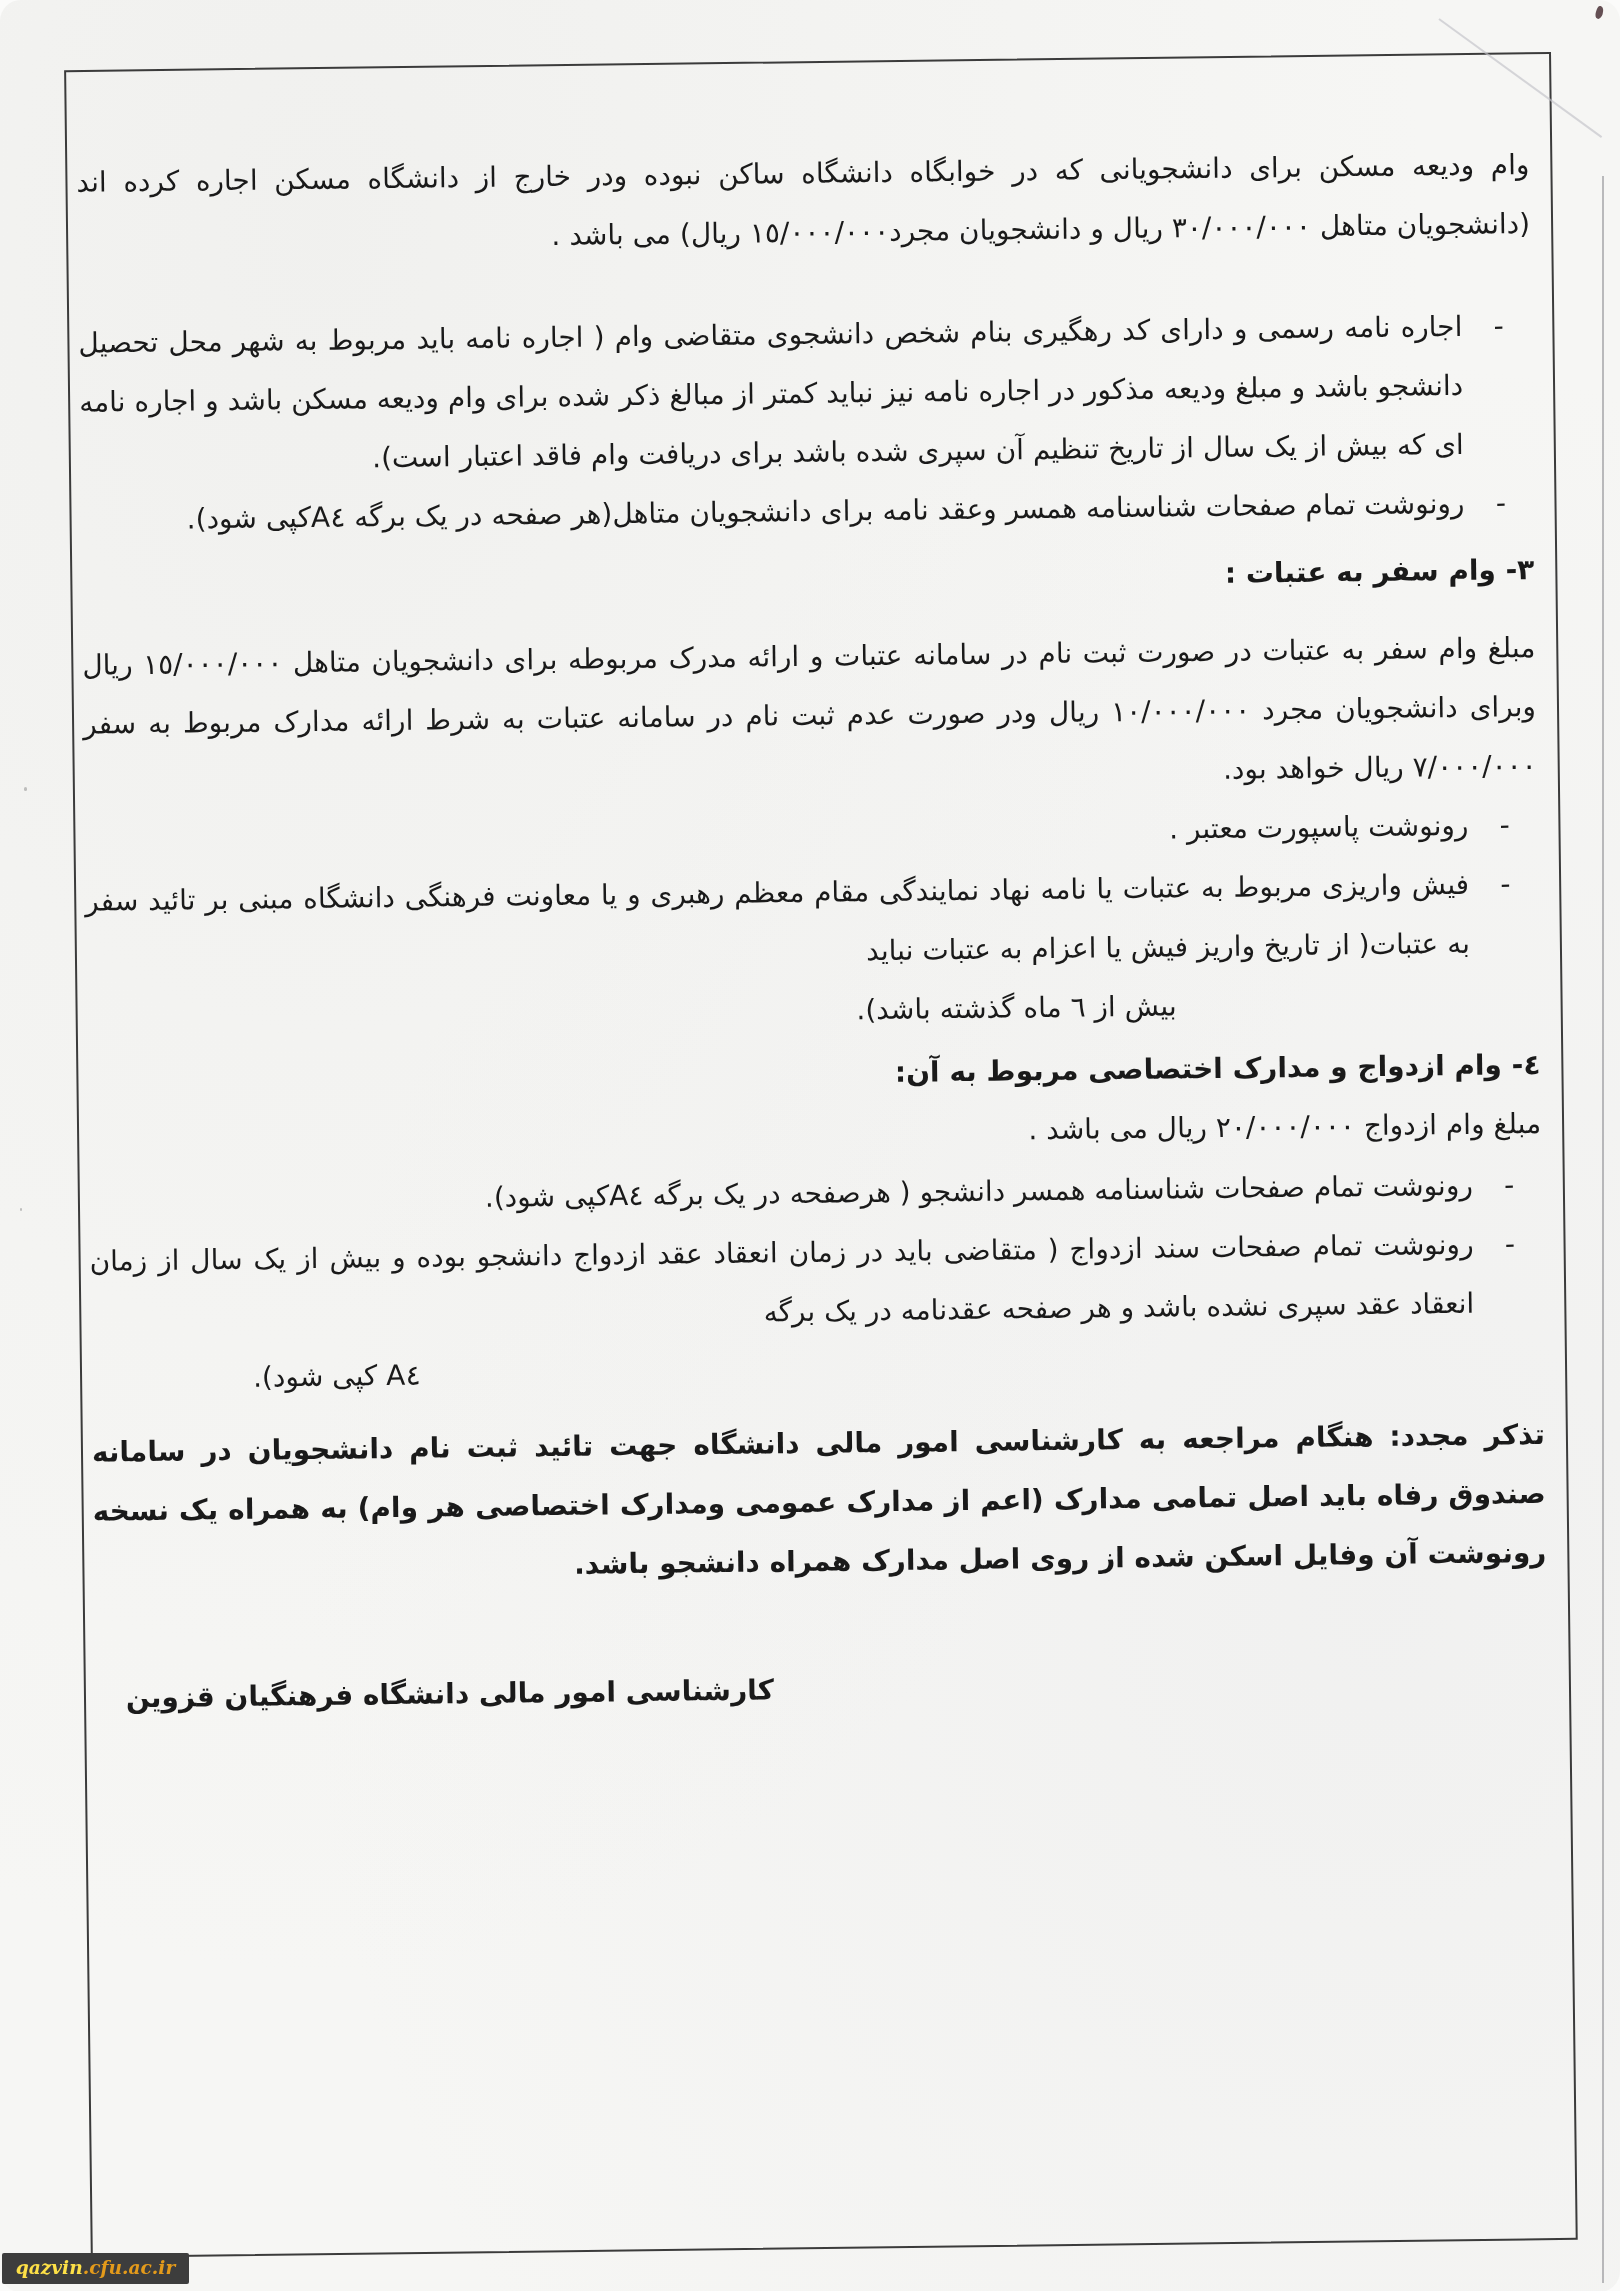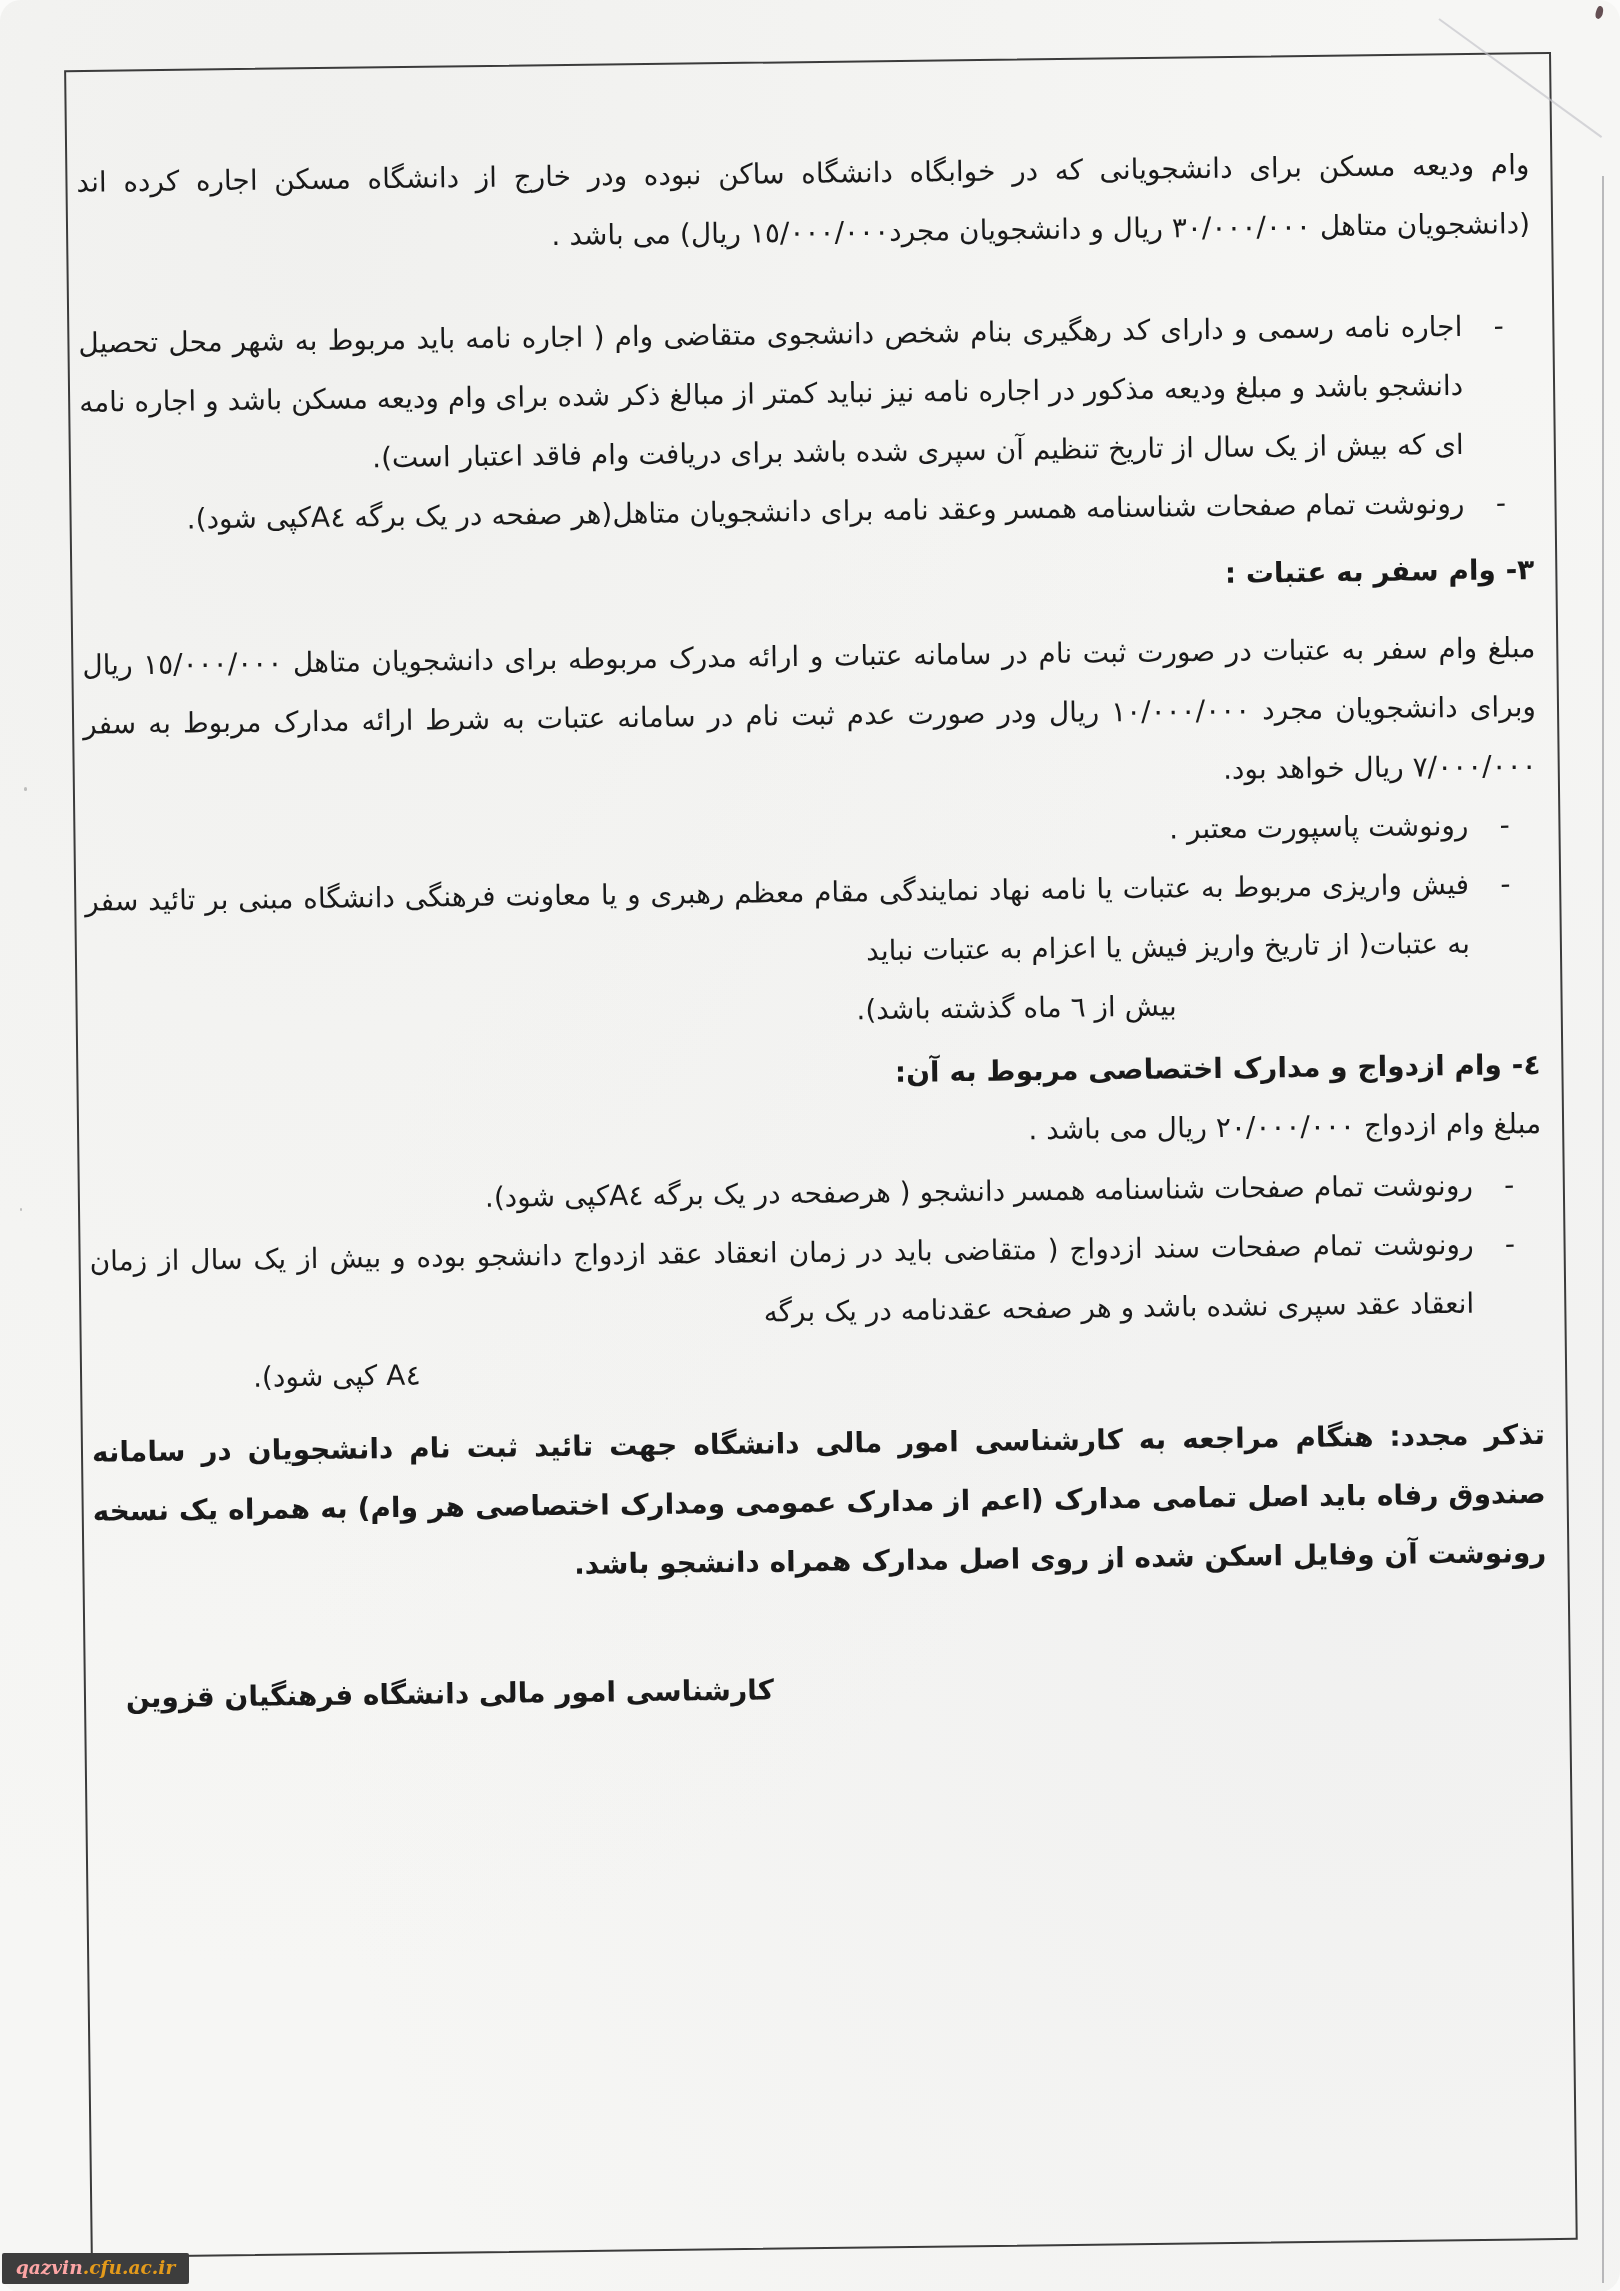--- a/index.html
+++ b/index.html
@@ -88,21 +88,21 @@
   
   .watermark{
     position:absolute;left:2px;bottom:7.8px;
     background:#3d3d3d;
     padding:3.9px 13.7px 5.9px 13.7px;
     border-radius:2px;
     font-family:"DejaVu Serif",serif;
     font-style:italic;font-weight:bold;font-size:18.6px;
     line-height:21.6px;direction:ltr;
   }
-  .wm-prefix{color:#fca5a5;font-style:italic;}
+  .wm-prefix{color:#fde047;font-style:italic;}
   .wm-suffix{color:#e39a1b;margin-top:39px;}
 </style>
 </head>
 <body>
 
 <div class="scan-page">
 
   <div class="doc-frame"></div>
   <div class="paper-edge"></div>
   <div class="scratch"></div>

